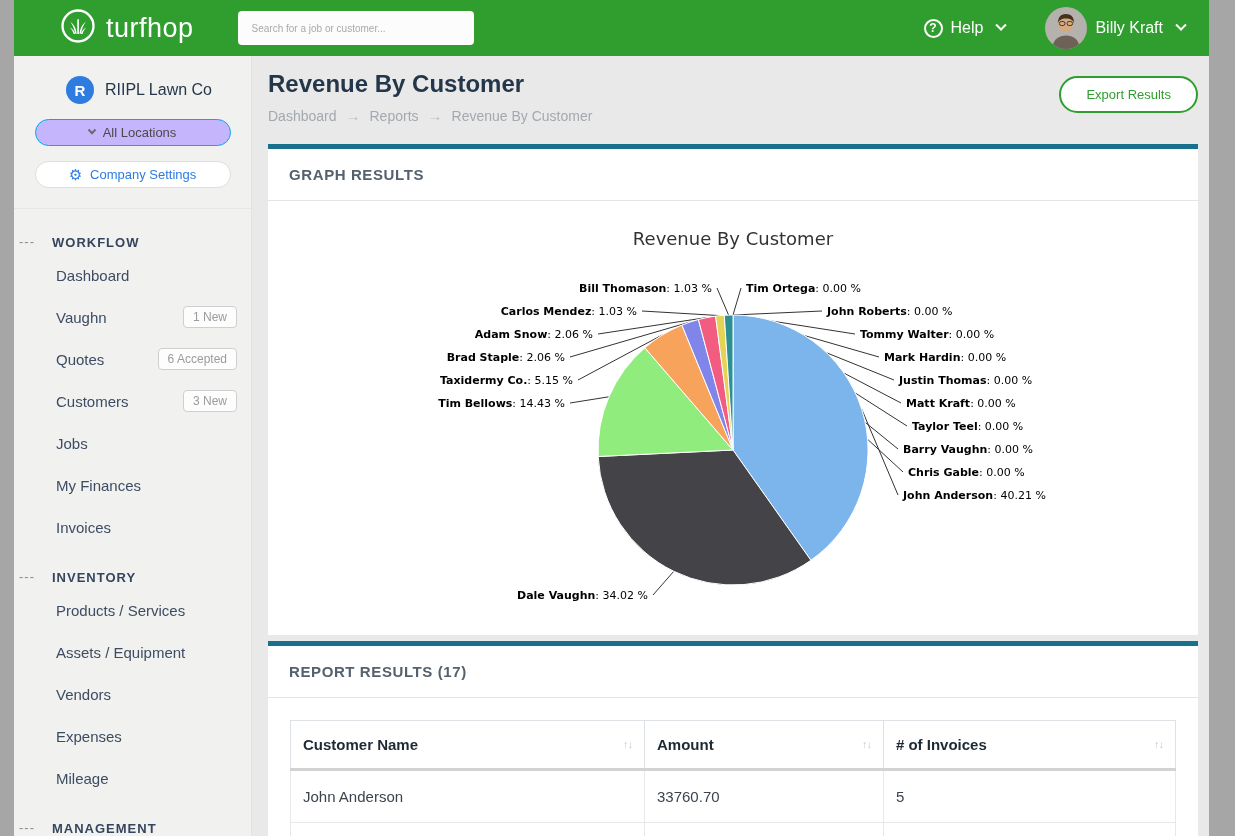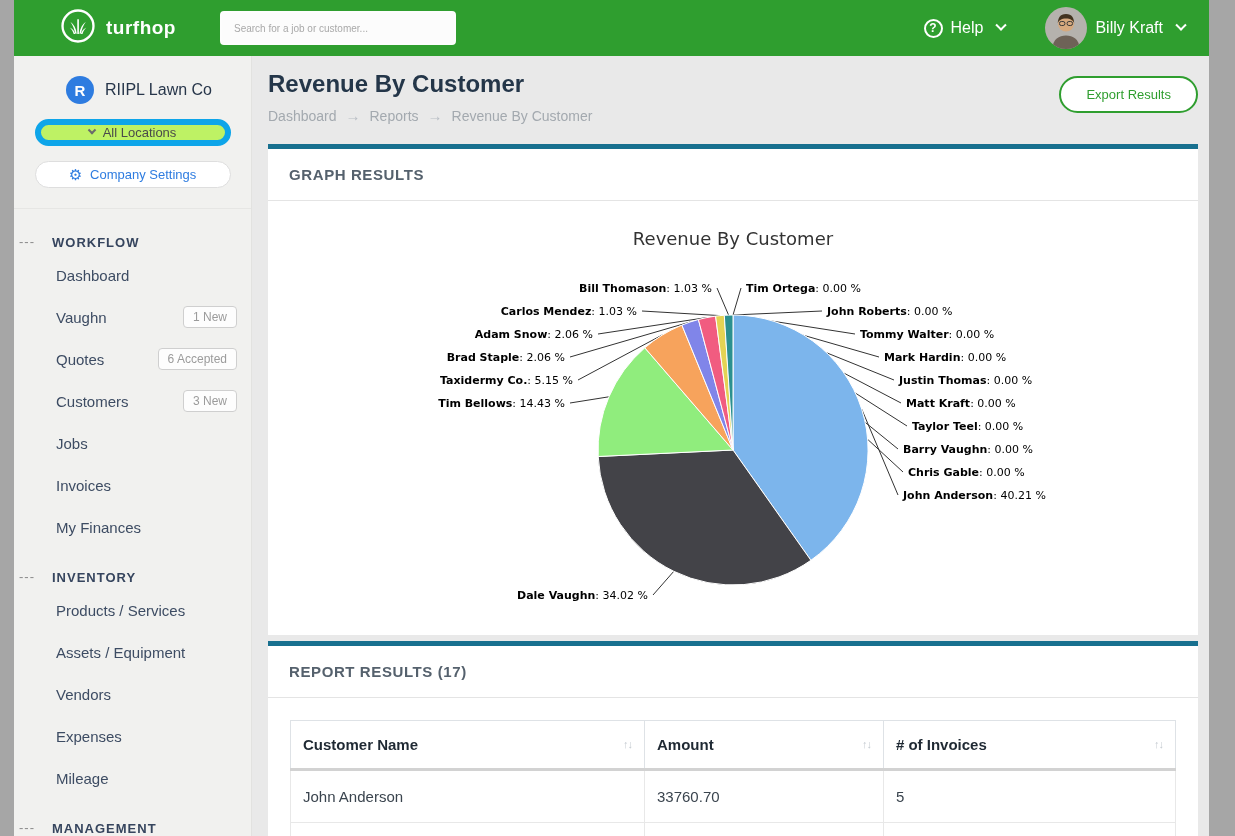--- a/index.html
+++ b/index.html
@@ -4,21 +4,21 @@
 <style>
   * { box-sizing: border-box; margin: 0; padding: 0; }
   html, body { width: 1235px; height: 836px; overflow: hidden; }
   body { background: #a6a6a6; font-family: "Liberation Sans", sans-serif; position: relative; }
 
   .app { position: absolute; left: 14px; top: 0; width: 1195px; height: 836px; background: #e9e9e9; }
 
   
   .app-header { height: 56px; background: #2f9e2f; display: flex; align-items: center; padding: 0 24px 0 46px; }
   .logo { display: flex; align-items: center; gap: 10px; cursor: pointer; }
-  .logo-text { color: #fff; font-size: 19px; font-weight: 700; letter-spacing: 0.5px; }
+  .logo-text { color: #fff; font-size: 27px; font-weight: 400; letter-spacing: 0.5px; }
   .search-box { margin-left: 44px; }
   .search-box input { width: 236px; height: 34px; border: 2px solid #fdfdfd; border-radius: 4px; background: #fcfcfc; padding: 0 12px; font-size: 10px; color: #555; outline: none; font-family: "Liberation Sans", sans-serif; }
   .search-box input::placeholder { color: #a9a9a9; }
   .header-right { margin-left: auto; display: flex; align-items: center; }
   .help-group { display: flex; align-items: center; gap: 8px; color: #fff; font-size: 16px; cursor: pointer; }
   .qcirc { width: 19px; height: 19px; border: 2px solid #fff; border-radius: 50%; display: flex; align-items: center; justify-content: center; font-size: 12px; font-weight: 700; }
   .chev { width: 8px; height: 8px; border-right: 2px solid currentColor; border-bottom: 2px solid currentColor; transform: rotate(45deg) translate(-2px,-2px); display: inline-block; }
   .chev.small { width: 6px; height: 6px; }
   .avatar { width: 42px; height: 42px; border-radius: 50%; overflow: hidden; margin-left: 40px; flex: none; cursor: pointer; }
   .user-name { color: #fff; font-size: 16px; margin-left: 8px; cursor: pointer; }
@@ -27,21 +27,21 @@
   
   .app-body { display: flex; height: 780px; }
 
   
   .sidebar { width: 238px; background: #f1f1ef; border-right: 1px solid #e2e2e0; flex: none; }
   .company { padding: 20px 0 20px; border-bottom: 1px solid #e6e6e4; }
   .company-row { display: flex; align-items: center; margin-left: 52px; }
   .company-logo { width: 28px; height: 28px; border-radius: 50%; background: #2e7ce0; color: #fff; font-weight: 700; font-size: 15px; display: flex; align-items: center; justify-content: center; }
   .company-name { margin-left: 11px; font-size: 16px; font-weight: 400; color: #27364a; }
   .pill { width: 196px; height: 27px; margin: 15px auto 0; border-radius: 15px; display: flex; align-items: center; justify-content: center; gap: 8px; font-size: 13px; cursor: pointer; }
-  .loc-pill { background: #bef264; border: 6px solid #0ea5e9; color: #4a4a4a; }
+  .loc-pill { background: #c4b5fd; border: 1px solid #0ea5e9; color: #4a4a4a; }
   .loc-pill .chev { border-color: #6b6b6b; }
   .settings-pill { background: #fff; border: 1px solid #dedede; color: #2e7ce0; }
   .gear { font-size: 15px; line-height: 1; }
   .menu { padding-top: 4px; }
   .section-head { margin: 22px 14px 4px 38px; font-size: 13px; font-weight: 700; letter-spacing: 1px; color: #36455e; position: relative; }
   .section-head::before { content: "---"; position: absolute; left: -33px; top: -1px; color: #8b8b8b; letter-spacing: 1px; font-weight: 400; }
   .menu-item { height: 42px; margin: 0 14px 0 42px; display: flex; align-items: center; font-size: 15px; color: #3d4c63; cursor: pointer; }
   .badge { margin-left: auto; border: 1px solid #cfcfcf; border-radius: 4px; background: #fdfdfd; color: #9b9b9b; font-size: 12px; padding: 3px 9px; }
 
   
@@ -143,24 +143,24 @@
           <span class="badge">6 Accepted</span>
         </div>
         <div class="menu-item">
           <span>Customers</span>
           <span class="badge">3 New</span>
         </div>
         <div class="menu-item">
           <span>Jobs</span>
         </div>
         <div class="menu-item">
+          <span>My Finances</span>
+        </div>
+        <div class="menu-item">
           <span>Invoices</span>
-        </div>
-        <div class="menu-item">
-          <span>My Finances</span>
         </div>
 
         <div class="section-head">INVENTORY</div>
         <div class="menu-item">
           <span>Products / Services</span>
         </div>
         <div class="menu-item">
           <span>Assets / Equipment</span>
         </div>
         <div class="menu-item">

